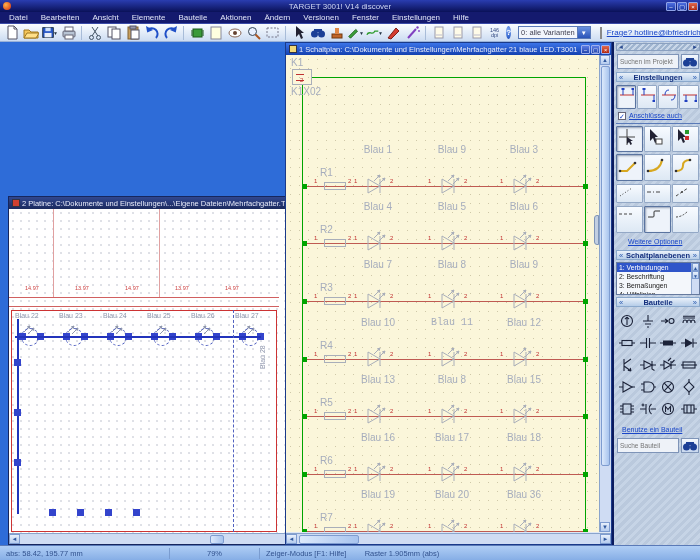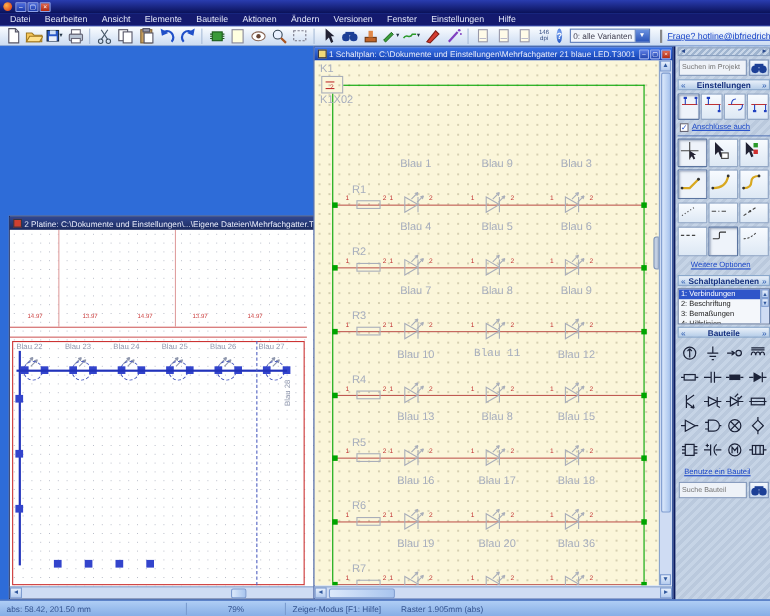--- a/index.html
+++ b/index.html
@@ -134,20 +134,21 @@
     display:flex; align-items:center; font-size:7.5px; color:#33538f; }
   .st-seg { padding:0 6px; border-right:1px solid #7a9cd0; height:11px; line-height:11px; white-space:nowrap; overflow:hidden; }
 </style>
 </head>
 <body>
 
 <div id="screen">
 
   <div id="titlebar">
     <div id="app-logo"></div>
+    <div id="app-title">TARGET 3001! V14 discover</div>
     <div class="win-btns">
       <div class="wbtn">–</div>
       <div class="wbtn">▢</div>
       <div class="wbtn close">×</div>
     </div>
   </div>
 
   <div id="menubar">
       <span class="menu-item">Datei</span>
       <span class="menu-item">Bearbeiten</span>
@@ -964,21 +965,21 @@
               <circle cx="4.5" cy="9" r="3.5" fill="#1c3f96"></circle>
               <circle cx="11.5" cy="9" r="3.5" fill="#1c3f96"></circle>
               <rect x="4" y="4" width="8" height="3" fill="#1c3f96"></rect>
             </svg>
           </div>
       </div>
     </div>
   </div>
 
   <div id="statusbar">
-    <div class="st-seg" style="width:170px;">abs: 58.42, 201.50 mm</div>
+    <div class="st-seg" style="width:170px;">abs: 58.42, 195.77 mm</div>
     <div class="st-seg" style="width:90px; text-align:center;">79%</div>
     <div class="st-seg" style="border-right:none;">
       <span>Zeiger-Modus  [F1: Hilfe]</span>
       <span style="display:inline-block; width:14px;"></span>
       <span>Raster 1.905mm (abs)</span>
     </div>
   </div>
 </div>
 
 </body></html>

